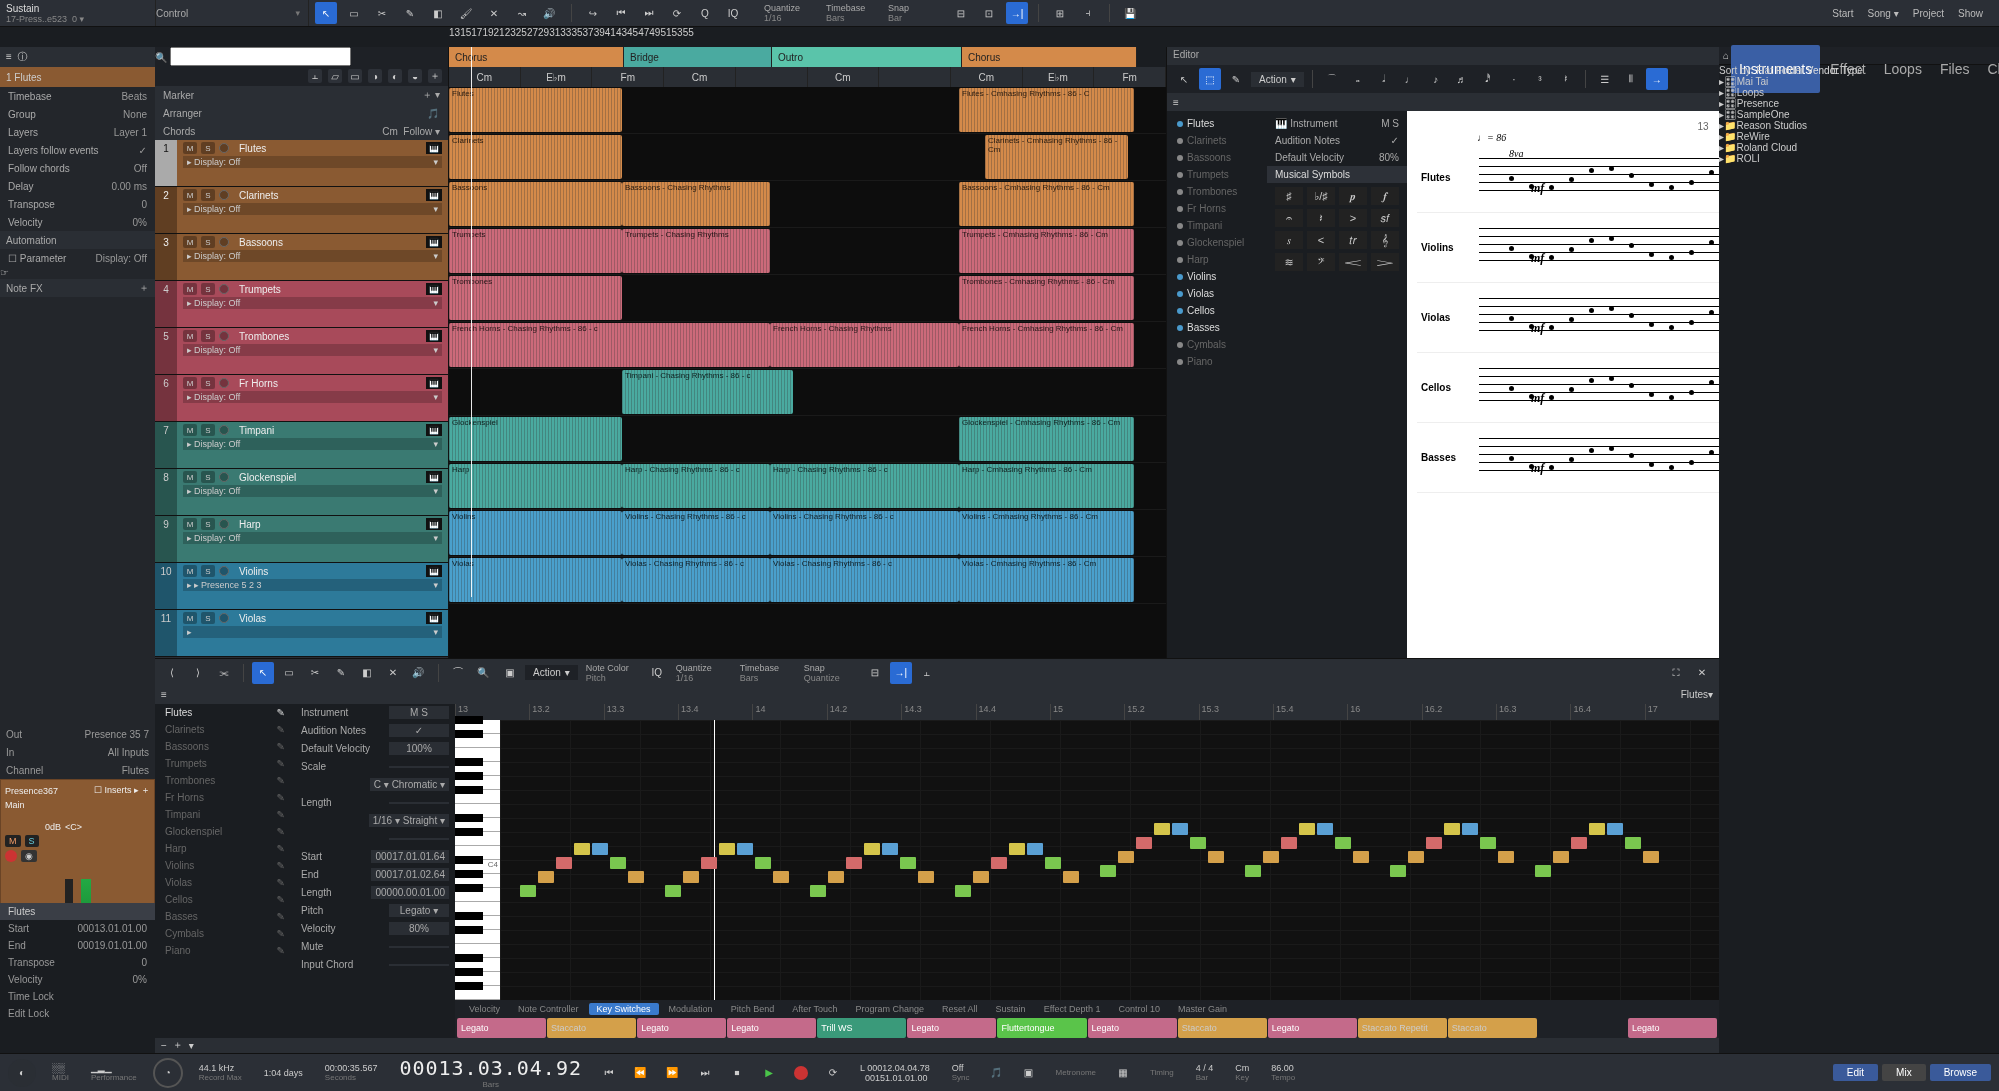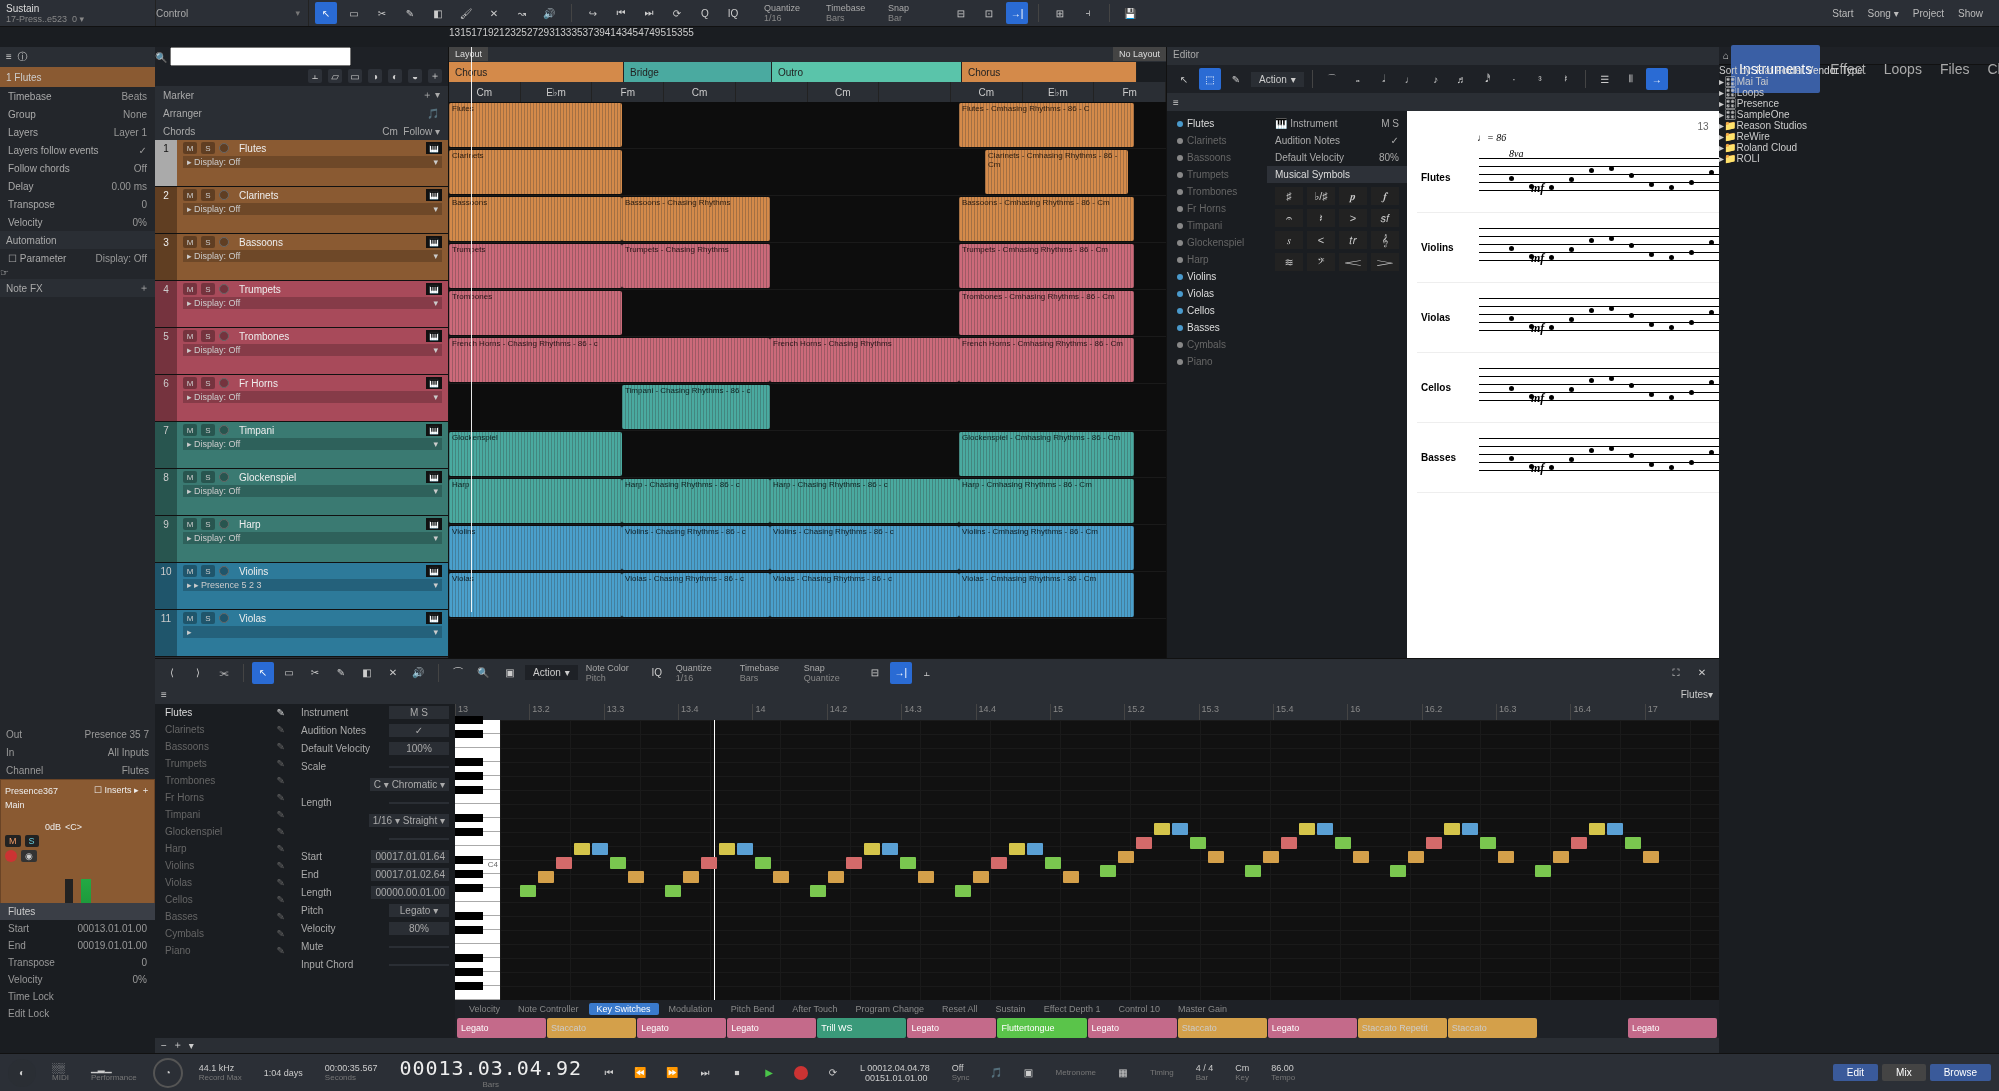--- a/index.html
+++ b/index.html
@@ -559,25 +559,20 @@
             </div>
           </div>
         </div>
       </div>
     <div class="sect" style="justify-content:center;">
       <span>м ▾</span>&nbsp;&nbsp;&nbsp;<span>Normal</span>&nbsp;&nbsp;&nbsp;<span>▾ М</span>
     </div>
   </div>
 
   <div class="arrange" style="width:717px;flex:none;">
-    <div class="markerlane">
-      <span class="layout">Layout</span>
-      <span style="flex:1;"></span>
-      <span class="layout" style="margin-left:380px;">No Layout</span>
-    </div>
     <div class="sections" id="sections">
         <div class="sec" style="background: rgb(212, 138, 74); width: 175px;">Chorus</div>
         <div class="sec" style="background: rgb(74, 170, 160); width: 148px;">Bridge</div>
         <div class="sec" style="background: rgb(90, 196, 170); width: 190px;">Outro</div>
         <div class="sec" style="background: rgb(212, 138, 74); width: 175px;">Chorus</div>
       </div>
     <div class="chords" id="chords">
         <div class="chord">Cm</div>
         <div class="chord">E♭m</div>
         <div class="chord">Fm</div>
@@ -657,21 +652,21 @@
           <div class="clip red" style="left: 321px; width: 189px;">
             <div class="wave"></div>
             <div class="lbl">French Horns - Chasing Rhythms</div>
           </div>
           <div class="clip red" style="left: 510px; width: 175px;">
             <div class="wave"></div>
             <div class="lbl">French Horns - Cmhasing Rhythms - 86 - Cm</div>
           </div>
         </div>
         <div class="tlane" style="top: 282px;">
-          <div class="clip teal" style="left: 173px; width: 148px;">
+          <div class="clip teal" style="left: 173px; width: 171px;">
             <div class="wave"></div>
             <div class="lbl">Timpani - Chasing Rhythms - 86 - c</div>
           </div>
         </div>
         <div class="tlane" style="top: 329px;">
           <div class="clip teal" style="left: 0px; width: 173px;">
             <div class="wave"></div>
             <div class="lbl">Glockenspiel</div>
           </div>
           <div class="clip teal" style="left: 510px; width: 175px;">

